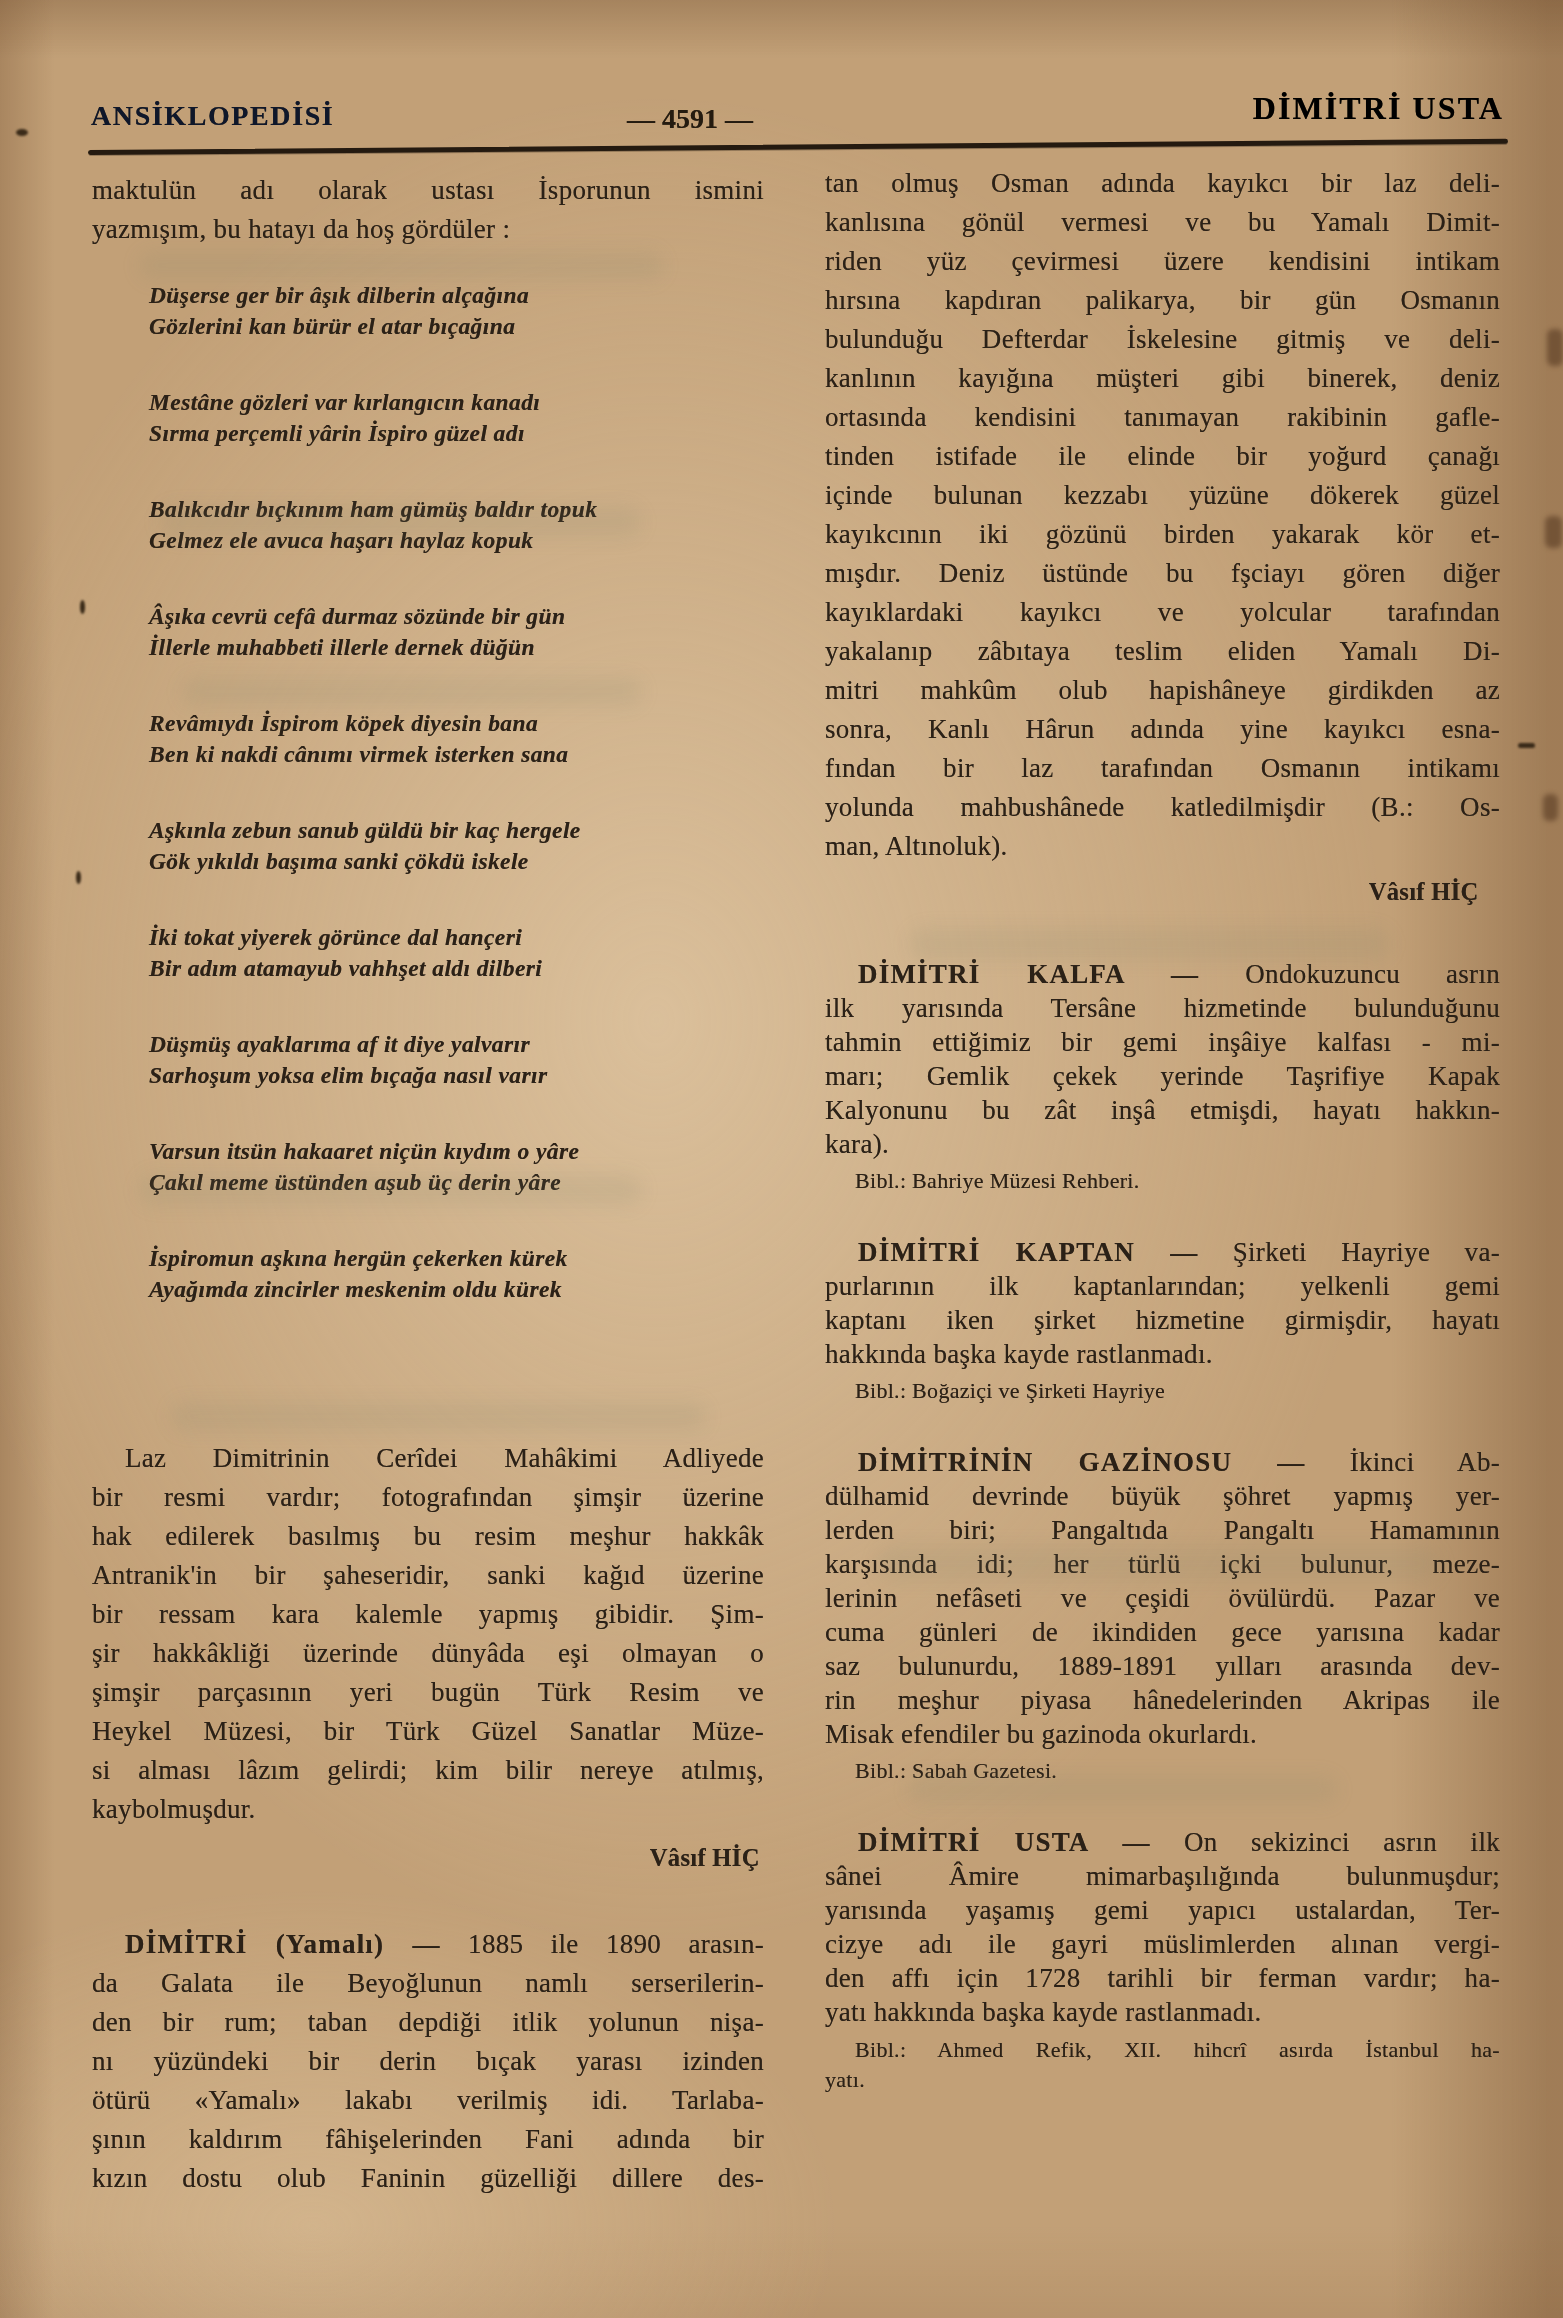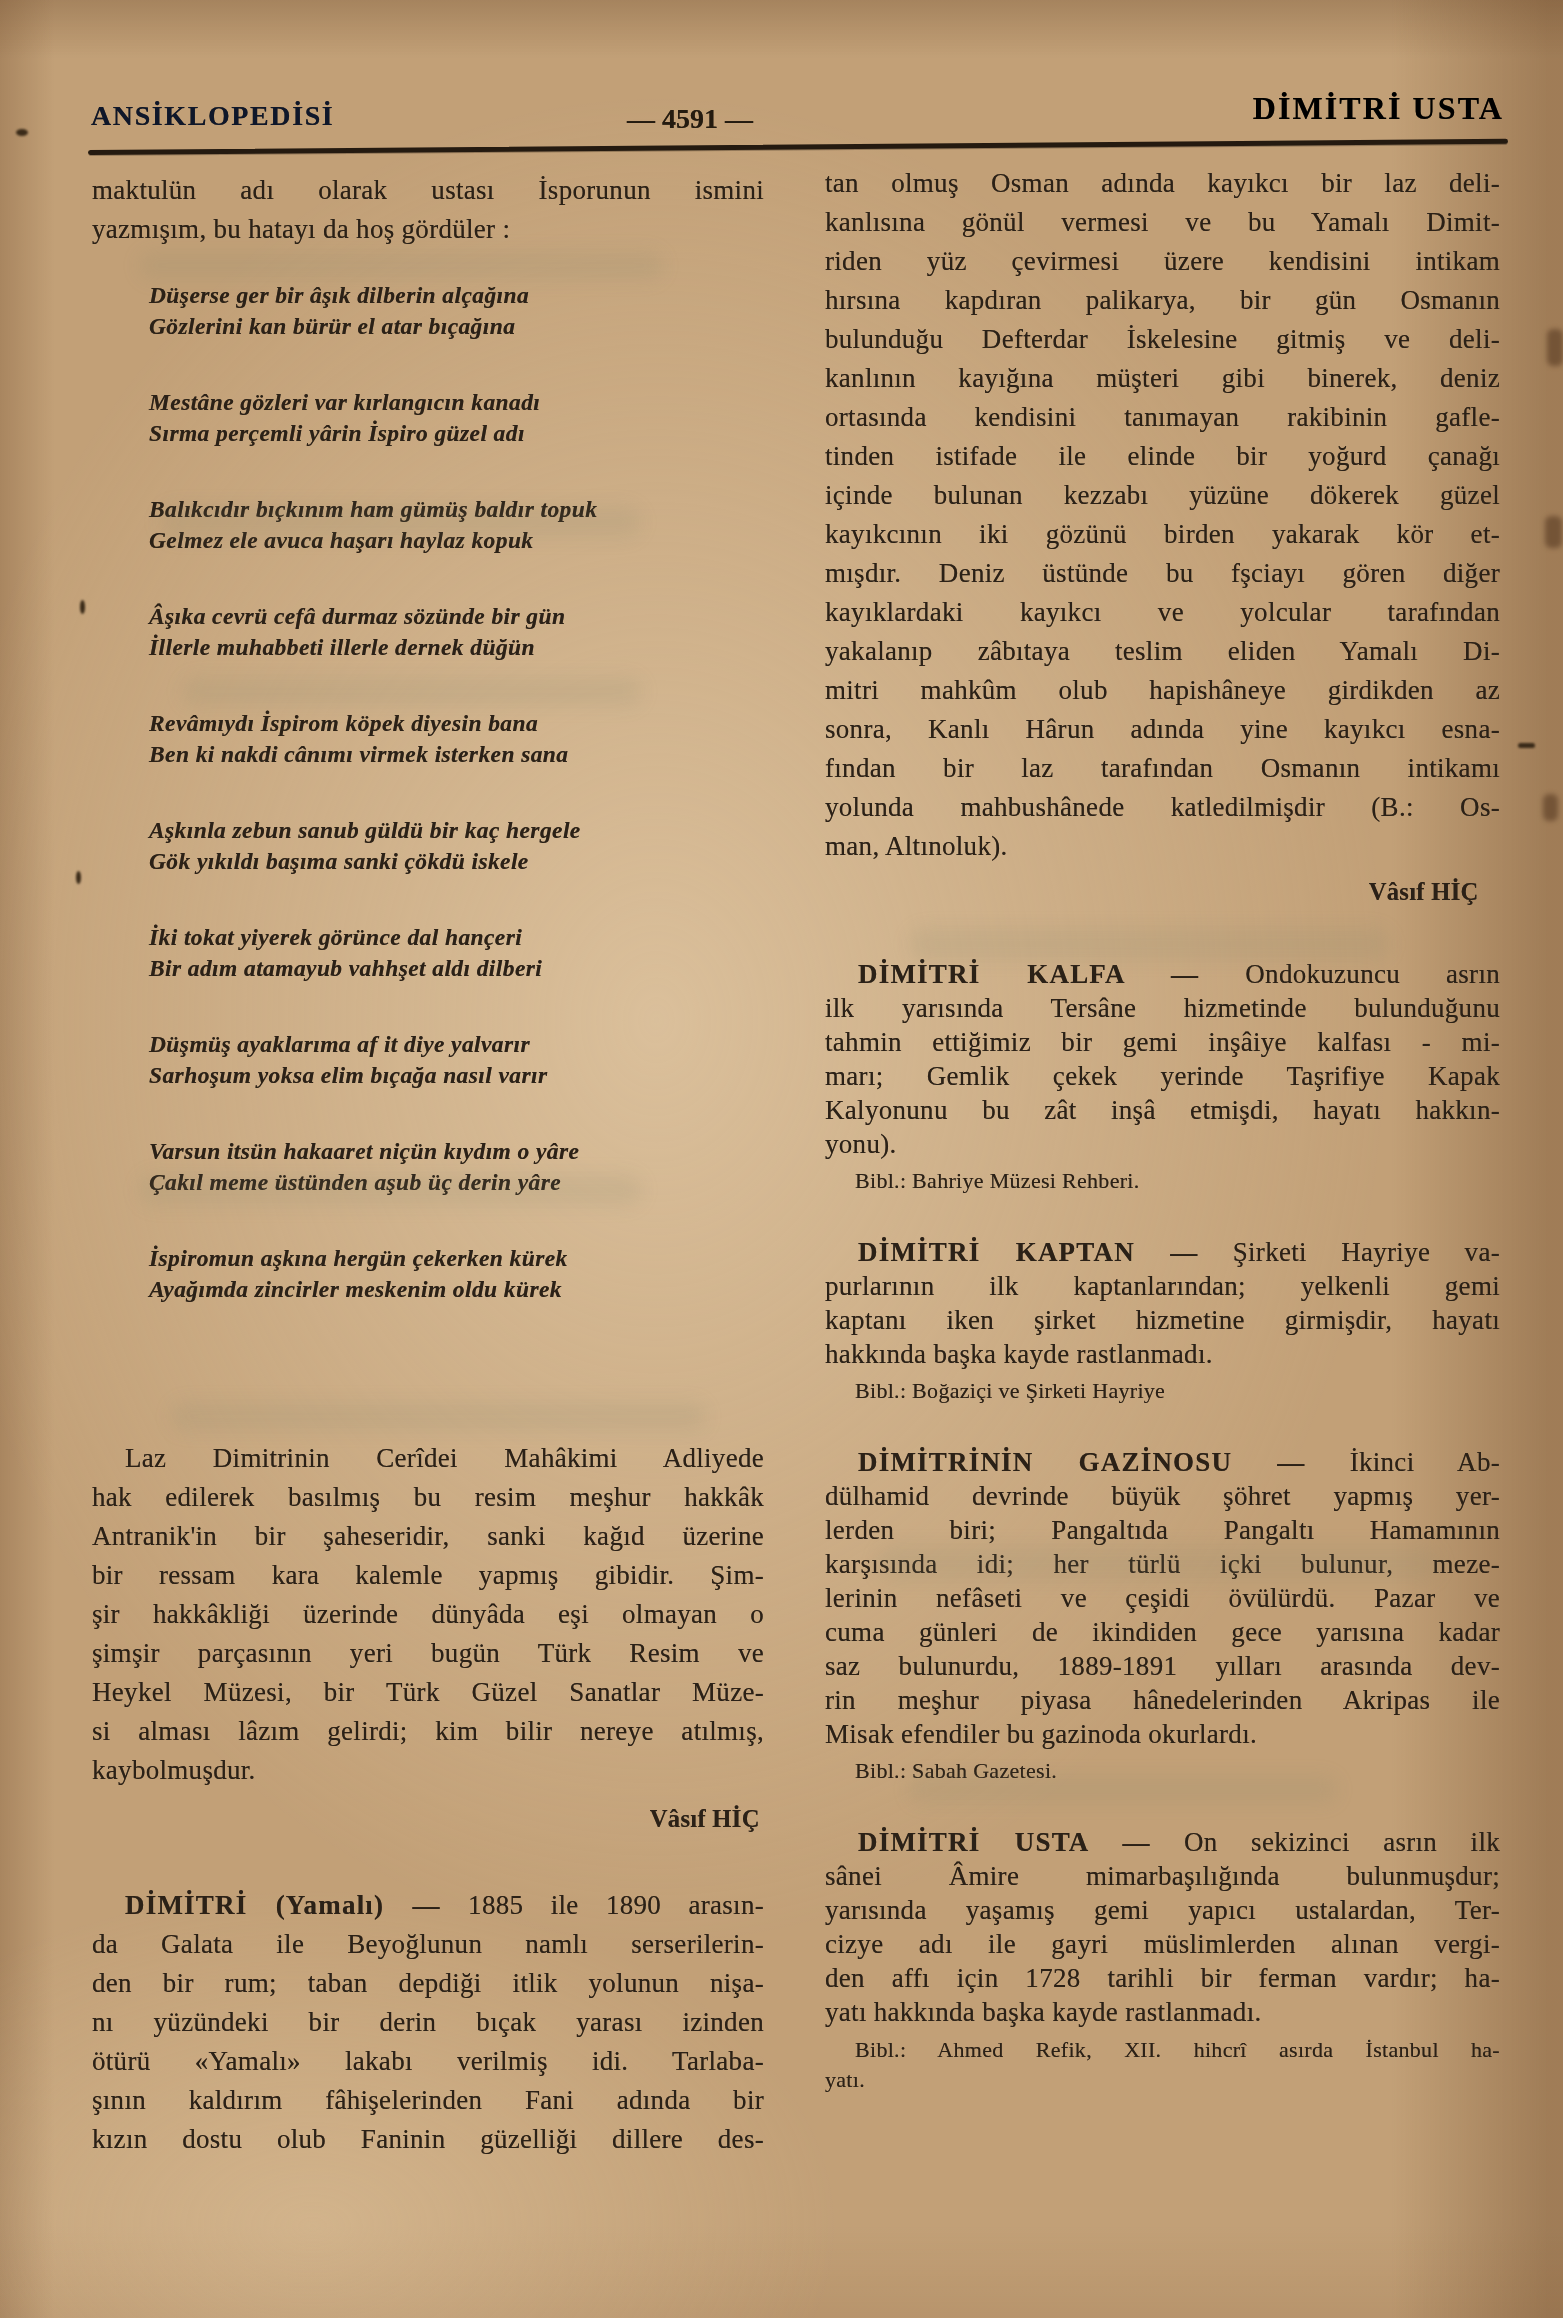--- a/index.html
+++ b/index.html
@@ -101,20 +101,21 @@
       <div class="verse block-9">
         <div class="line">Varsun itsün hakaaret niçün kıydım o yâre</div>
         <div class="line">Çakıl meme üstünden aşub üç derin yâre</div>
       </div>
       <div class="verse block-10">
         <div class="line">İspiromun aşkına hergün çekerken kürek</div>
         <div class="line">Ayağımda zincirler meskenim oldu kürek</div>
       </div>
       <div class="prose block-11">
         <div class="line j ind">Laz Dimitrinin Cerîdei Mahâkimi Adliyede</div>
+        <div class="line j">bir resmi vardır; fotografından şimşir üzerine</div>
         <div class="line j">hak edilerek basılmış bu resim meşhur hakkâk</div>
         <div class="line j">Antranik'in bir şaheseridir, sanki kağıd üzerine</div>
         <div class="line j">bir ressam kara kalemle yapmış gibidir. Şim-</div>
         <div class="line j">şir hakkâkliği üzerinde dünyâda eşi olmayan o</div>
         <div class="line j">şimşir parçasının yeri bugün Türk Resim ve</div>
         <div class="line j">Heykel Müzesi, bir Türk Güzel Sanatlar Müze-</div>
         <div class="line j">si alması lâzım gelirdi; kim bilir nereye atılmış,</div>
         <div class="line last">kaybolmuşdur.</div>
       </div>
       <div class="signature block-12">
@@ -153,21 +154,21 @@
       </div>
       <div class="signature block-1">
         <div class="line">Vâsıf HİÇ</div>
       </div>
       <div class="prose block-2">
         <div class="line j ind"><span class="b">DİMİTRİ KALFA —</span><span> Ondokuzuncu asrın</span></div>
         <div class="line j">ilk yarısında Tersâne hizmetinde bulunduğunu</div>
         <div class="line j">tahmin ettiğimiz bir gemi inşâiye kalfası - mi-</div>
         <div class="line j">marı; Gemlik çekek yerinde Taşrifiye Kapak</div>
         <div class="line j">Kalyonunu bu zât inşâ etmişdi, hayatı hakkın-</div>
-        <div class="line last">yonu).</div>
+        <div class="line last">kara).</div>
       </div>
       <div class="bibl block-3">
         <div class="line last ind">Bibl.: Bahriye Müzesi Rehberi.</div>
       </div>
       <div class="prose block-4">
         <div class="line j ind"><span class="b">DİMİTRİ KAPTAN —</span><span> Şirketi Hayriye va-</span></div>
         <div class="line j">purlarının ilk kaptanlarından; yelkenli gemi</div>
         <div class="line j">kaptanı iken şirket hizmetine girmişdir, hayatı</div>
         <div class="line last">hakkında başka kayde rastlanmadı.</div>
       </div>

